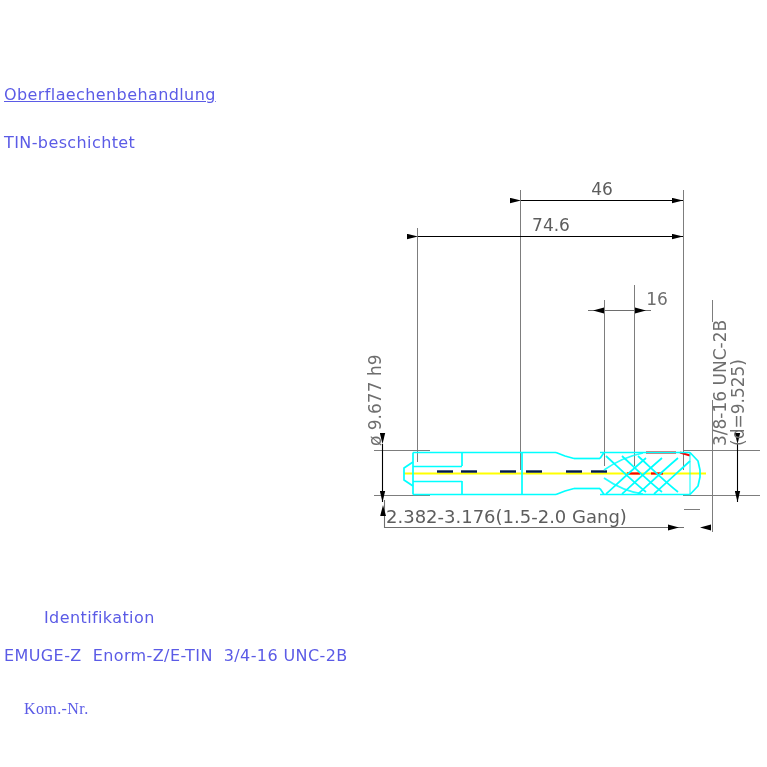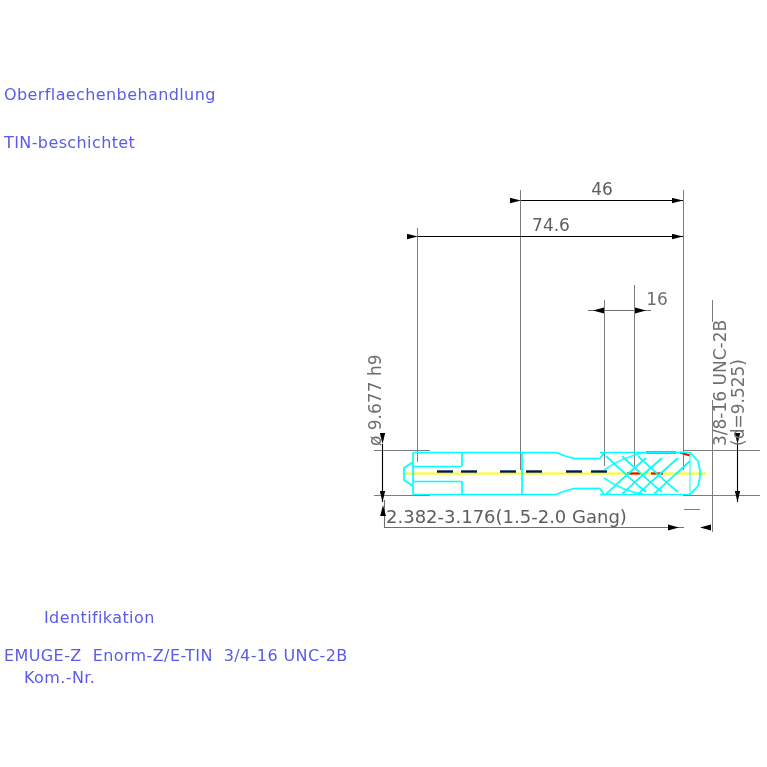--- a/index.html
+++ b/index.html
@@ -21,25 +21,25 @@
     height: 767px;
   }
   .txt-block {
     position: absolute;
     color: #5b5be6;
     font-family: "DejaVu Sans", sans-serif;
     font-size: 16px;
     letter-spacing: 0.4px;
     white-space: pre;
   }
-  #surface-heading { left: 4px;  top: 85px; }
+  #surface-heading { left: 4px;  top: 85px; text-decoration: underline; }
   #surface-value   { left: 4px;  top: 133px; }
   #ident-heading   { left: 4px;  top: 608px; margin-left: 40px; }
   #ident-line1     { left: 4px;  top: 646px; }
-  #ident-line2     { left: 24px; top: 668px; }
+  #ident-line2     { left: 24px; top: 700px; font-family: Liberation Serif, serif; }
   svg { display: block; }
 </style>
 </head>
 <body>
 
 <div class="txt-block" id="surface-heading">Oberflaechenbehandlung</div>
 
 <div class="txt-block" id="surface-value">TIN-beschichtet</div>
 
 <div class="txt-block" id="ident-heading">Identifikation</div>

